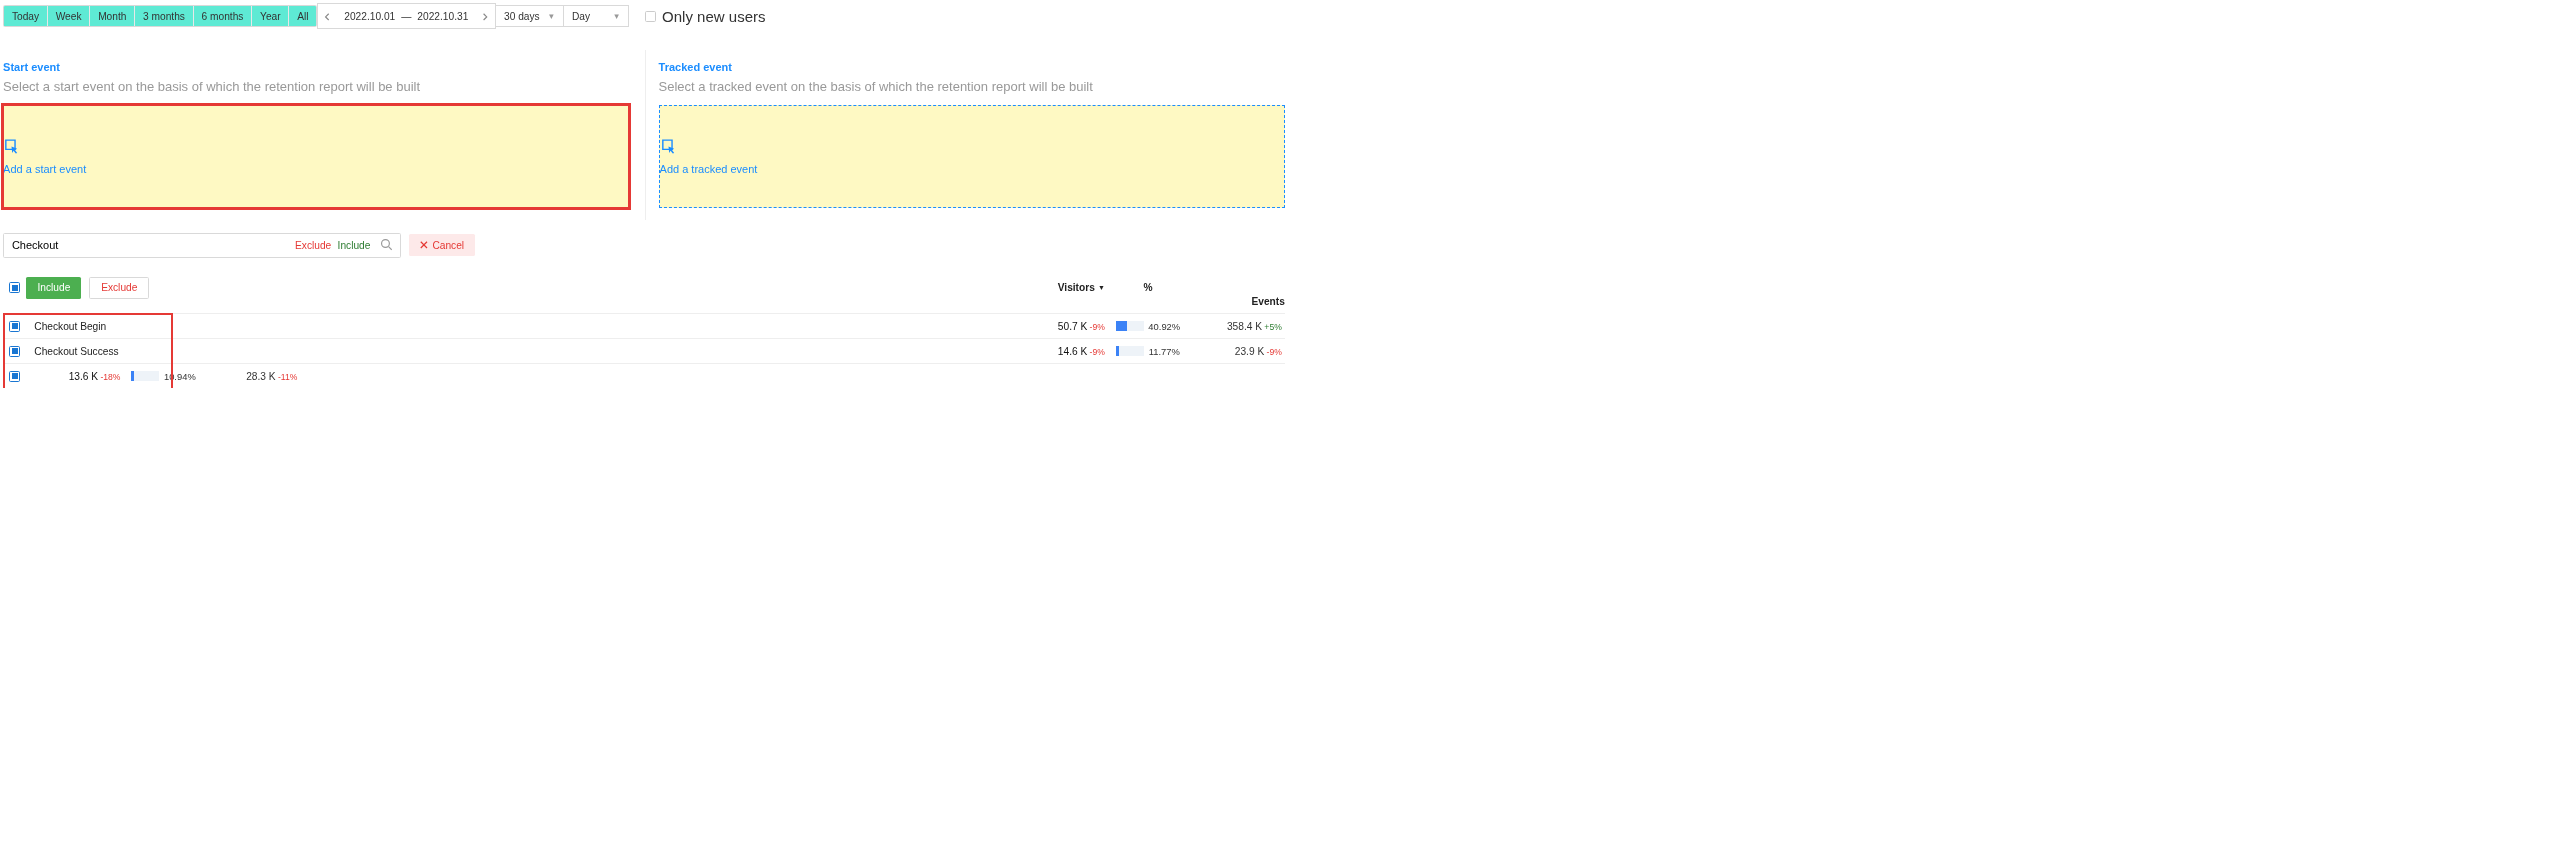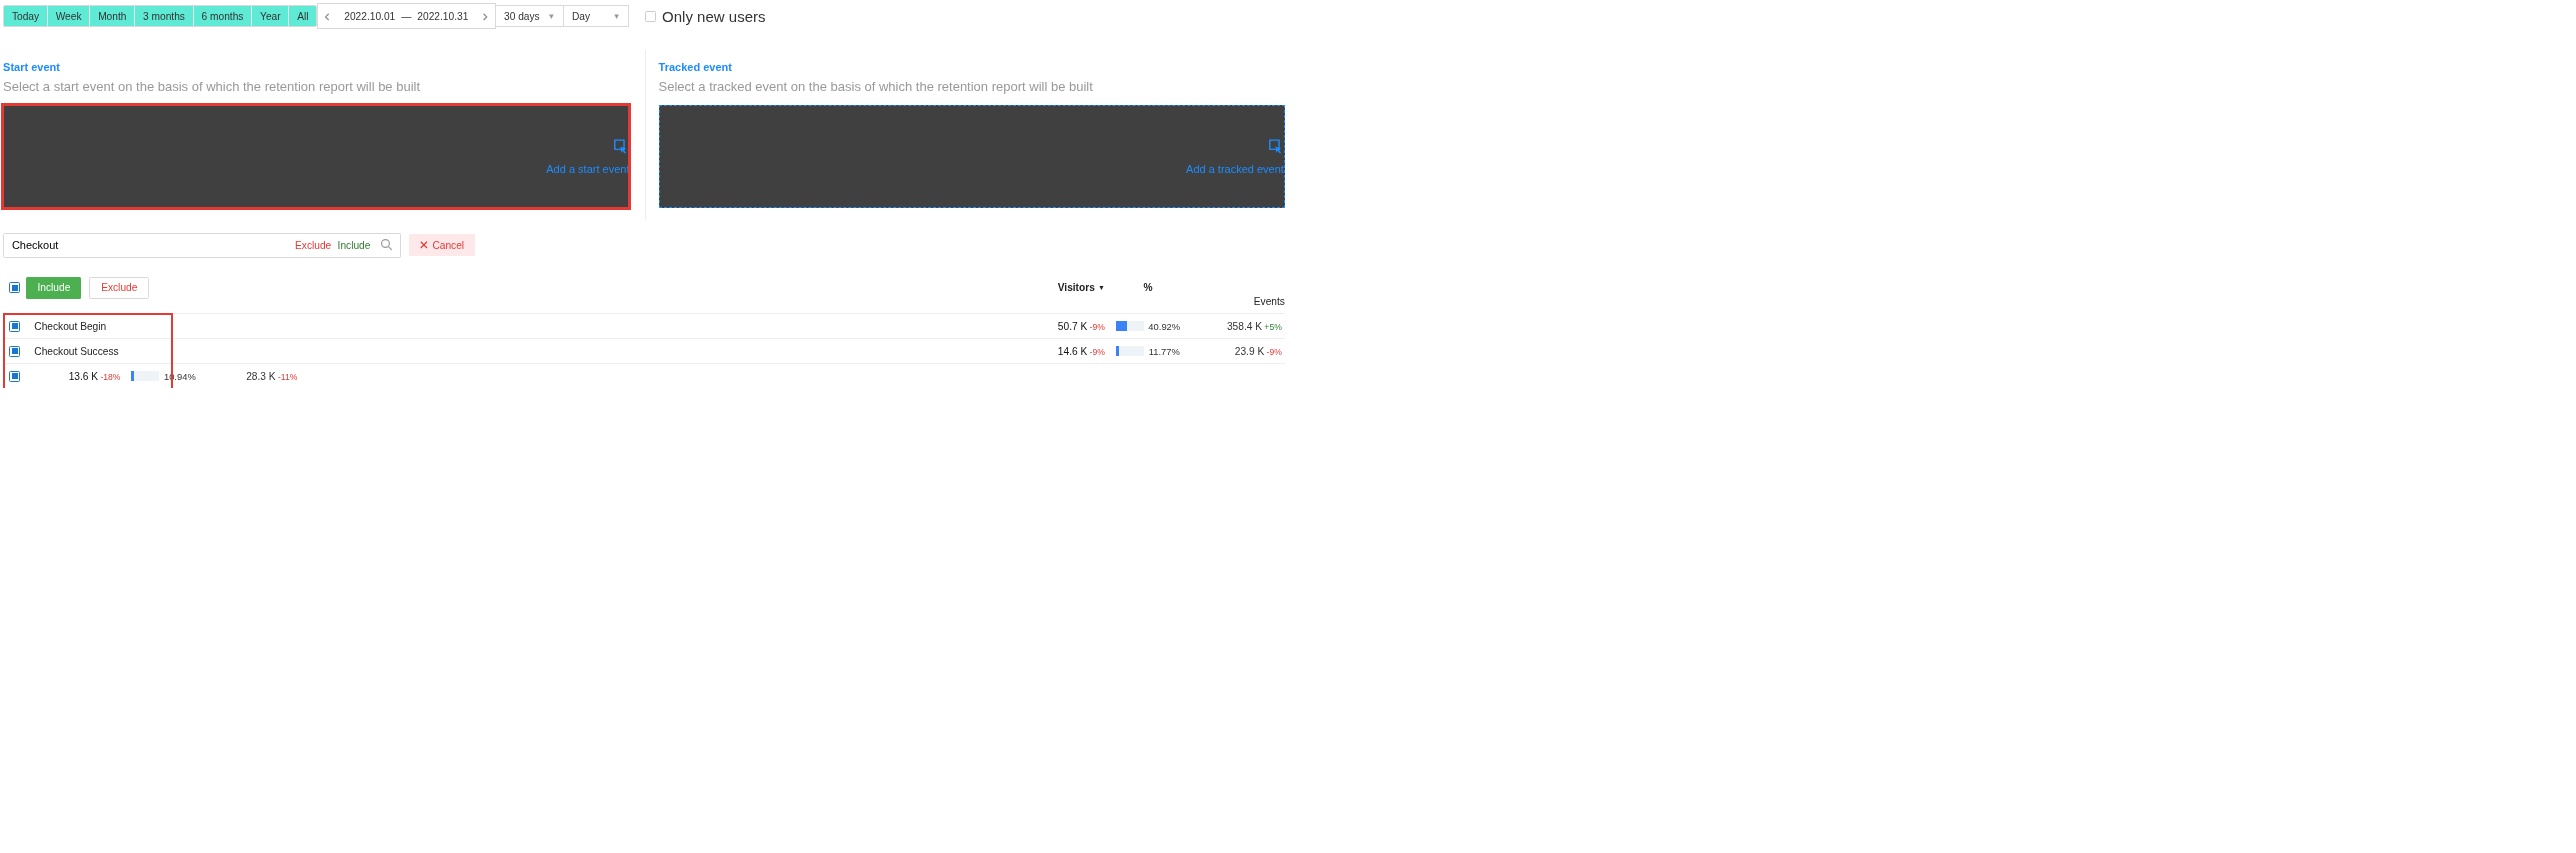--- a/index.html
+++ b/index.html
@@ -19,21 +19,21 @@
 .checkbox-label { display: inline-flex; align-items: center; margin-left: 15.6px; font-size: 15px; color: #333; cursor: pointer; }
 .cb { width: 11px; height: 11px; border: 0.8px solid #ccc; border-radius: 1.6px; margin-right: 6.3px; }
 
 
 .panels { display: flex; margin-top: 17px; }
 .panel { flex: 1; padding: 11px 12.5px 12.5px 0; border-right: 0.8px solid #eee; }
 .panel:last-child { border-right: none; padding-left: 12.5px; padding-right: 3.1px; }
 .panel:first-child { padding-left: 3.1px; padding-right: 15.6px; }
 .panel-title { color: #1b8dff; font-size: 11px; font-weight: 600; margin-bottom: 6.3px; }
 .panel-sub { color: #999; font-size: 13px; margin-bottom: 11px; }
-.add-box { border: 0.8px dashed #1b8dff; background: #404040; height: 103px; display: flex; flex-direction: column; align-items: flex-end; justify-content: center; cursor: pointer; gap: 7.8px; }
+.add-box { border: 0.8px dashed #1b8dff; background: #fef9c3; height: 103px; display: flex; flex-direction: column; align-items: flex-start; justify-content: center; cursor: pointer; gap: 7.8px; }
 .add-box.highlighted { outline: 3.1px solid #e53935; outline-offset: -1.6px; border: none; }
 .add-box-text { color: #1b8dff; font-size: 11px; }
 .pointer-icon { color: #1b8dff; }
 
 
 .filter-row { display: flex; align-items: center; gap: 7.8px; margin: 12.5px 3.1px 0; }
 .search-box { display: inline-flex; align-items: center; border: 0.8px solid #d9d9d9; border-radius: 1.6px; padding: 0 4.7px 0 7.8px; width: 398px; height: 25px; }
 .search-input { border: none; outline: none; font-size: 11px; flex: 1; }
 .search-exclude { color: #e53935; font-size: 10.2px; margin: 0 6.3px; cursor: pointer; }
 .search-include { color: #2e7d32; font-size: 10.2px; margin-right: 6.3px; cursor: pointer; }
@@ -46,21 +46,21 @@
 .th-check { width: 23.4px; display: flex; justify-content: center; }
 .cb-sq { width: 11px; height: 11px; border: 0.8px solid #1976d2; border-radius: 1.6px; display: inline-flex; align-items: center; justify-content: center; }
 .cb-sq.filled::after { content: ""; width: 6.3px; height: 6.3px; background: #1976d2; }
 .th-btns { display: flex; gap: 7.8px; }
 .btn-include { background: #4caf50; color: #fff; border: none; padding: 4.7px 11px; border-radius: 1.6px; cursor: pointer; font-size: 10.2px; }
 .btn-exclude { background: #fff; color: #e53935; border: 0.8px solid #d9d9d9; padding: 4.7px 11px; border-radius: 1.6px; cursor: pointer; font-size: 10.2px; }
 .th-spacer { flex: 1; }
 .th-col { text-align: right; font-size: 10.2px; color: #222; }
 .th-visitors { width: 94px; display: inline-flex; align-items: center; justify-content: flex-end; gap: 3.1px; font-weight: 600; }
 .th-percent { width: 86px; text-align: center; font-weight: 600; }
-.th-events { width: 94px; font-weight: 400; margin-top: 27px; }
+.th-events { width: 94px; font-weight: 700; margin-top: 27px; }
 
 .trow-wrap { position: relative; }
 .highlight-box { position: absolute; left: 0; top: 0; width: 170px; height: 102px; border: 2.3px solid #e53935; pointer-events: none; }
 .trow { display: flex; align-items: center; height: 25px; border-top: 0.8px solid #eee; font-size: 10.2px; }
 .td-check { width: 23.4px; display: flex; justify-content: center; }
 .td-name { flex: 1; padding-left: 7.8px; color: #222; }
 .td-visitors { width: 94px; text-align: right; display: flex; align-items: baseline; justify-content: flex-end; gap: 2.3px; }
 .td-visitors .val { color: #111; }
 .td-percent { width: 86px; display: flex; align-items: center; justify-content: center; gap: 4.7px; }
 .bar-bg { width: 28px; height: 9.4px; background: #eef3f8; position: relative; }

